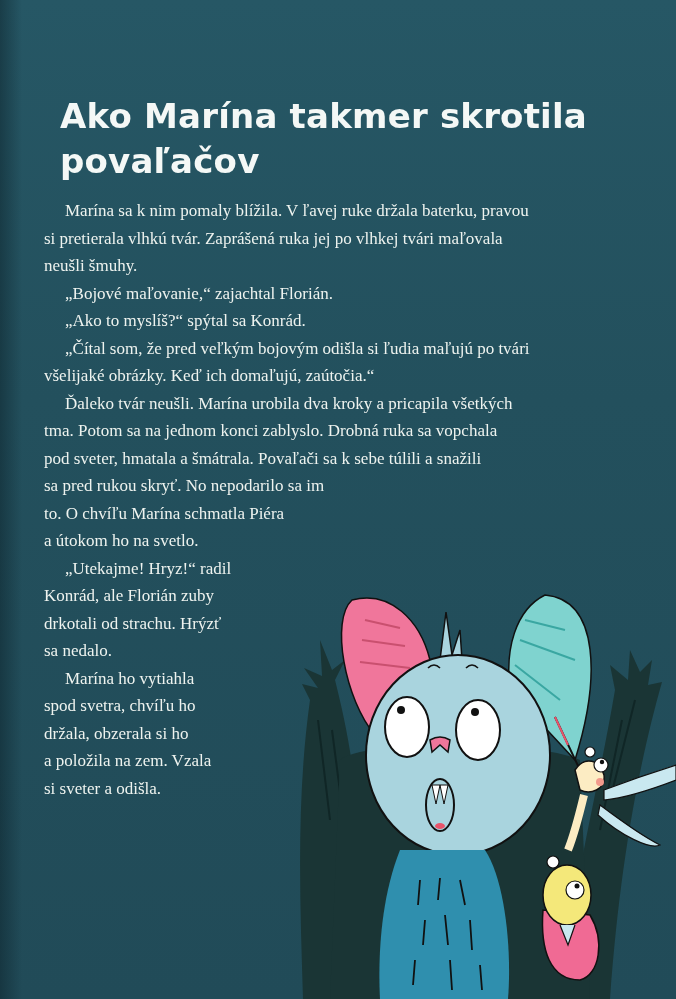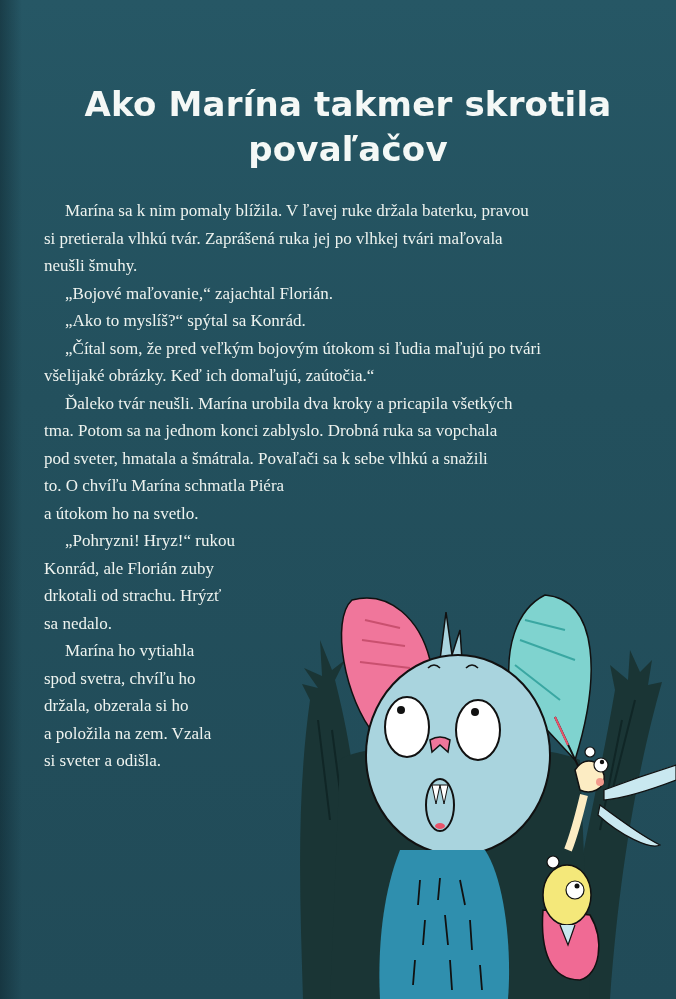--- a/index.html
+++ b/index.html
@@ -15,22 +15,21 @@
       linear-gradient(90deg, rgba(10,30,38,0.45) 0px, rgba(10,30,38,0) 22px),
       linear-gradient(180deg, #265765 0%, #23505d 40%, #214b58 100%);
   }
   .title {
     position: absolute; left: 44px; top: 78px; width: 600px;
     color: #f4f8f6;
     font-family: "DejaVu Sans", sans-serif;
     font-weight: bold;
     font-size: 34px; line-height: 45px;
     letter-spacing: 0.2px;
-    margin: 4px;
-    text-align: center;
+    margin: 16px;
   }
   .story {
     position: absolute; left: 44px; top: 197px; width: 580px;
     color: #eef3ef;
     font-family: Liberation Serif, serif;
     font-size: 17px; line-height: 27.5px;
   }
   .story p { margin: 0; text-indent: 21px; }
   .story .line { display: block; }
   .illustration {
@@ -50,32 +49,33 @@
       <span class="line" style="margin-left:-21px">si pretierala vlhkú tvár. Zaprášená ruka jej po vlhkej tvári maľovala</span>
       <span class="line" style="margin-left:-21px">neušli šmuhy.</span>
     </p>
     <p>
       <span class="line">„Bojové maľovanie,“ zajachtal Florián.</span>
     </p>
     <p>
       <span class="line">„Ako to myslíš?“ spýtal sa Konrád.</span>
     </p>
     <p>
-      <span class="line">„Čítal som, že pred veľkým bojovým útokom si ľudia maľujú po tvári</span>
+      <span class="line">„Čítal som, že pred veľkým bojovým odišla si ľudia maľujú po tvári</span>
       <span class="line" style="margin-left:-21px">všelijaké obrázky. Keď ich domaľujú, zaútočia.“</span>
     </p>
     <p>
       <span class="line">Ďaleko tvár neušli. Marína urobila dva kroky a pricapila všetkých</span>
       <span class="line" style="margin-left:-21px">tma. Potom sa na jednom konci zablyslo. Drobná ruka sa vopchala</span>
-      <span class="line" style="margin-left:-21px">pod sveter, hmatala a šmátrala. Povaľači sa k sebe vlhkú a snažili</span>
+      <span class="line" style="margin-left:-21px">pod sveter, hmatala a šmátrala. Povaľači sa k sebe túlili a snažili</span>
+      <span class="line" style="margin-left:-21px">sa pred rukou skryť. No nepodarilo sa im</span>
       <span class="line" style="margin-left:-21px">to. O chvíľu Marína schmatla Piéra</span>
       <span class="line" style="margin-left:-21px">a útokom ho na svetlo.</span>
     </p>
     <p>
-      <span class="line">„Pohryzni! Hryz!“ rukou</span>
+      <span class="line">„Utekajme! Hryz!“ radil</span>
       <span class="line" style="margin-left:-21px">Konrád, ale Florián zuby</span>
       <span class="line" style="margin-left:-21px">drkotali od strachu. Hrýzť</span>
       <span class="line" style="margin-left:-21px">sa nedalo.</span>
     </p>
     <p>
       <span class="line">Marína ho vytiahla</span>
       <span class="line" style="margin-left:-21px">spod svetra, chvíľu ho</span>
       <span class="line" style="margin-left:-21px">držala, obzerala si ho</span>
       <span class="line" style="margin-left:-21px">a položila na zem. Vzala</span>
       <span class="line" style="margin-left:-21px">si sveter a odišla.</span>

